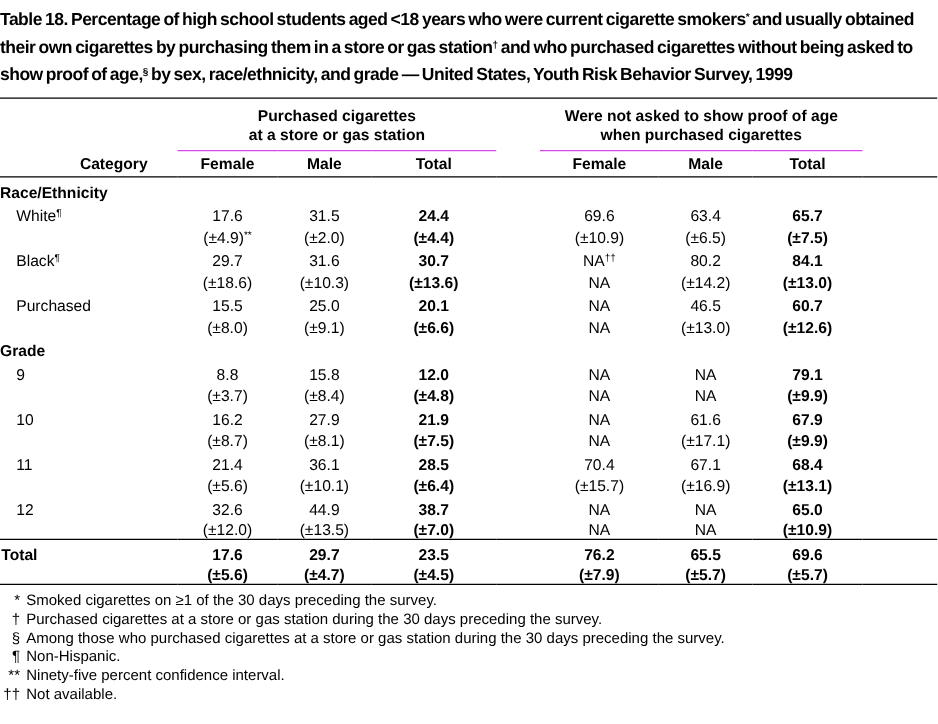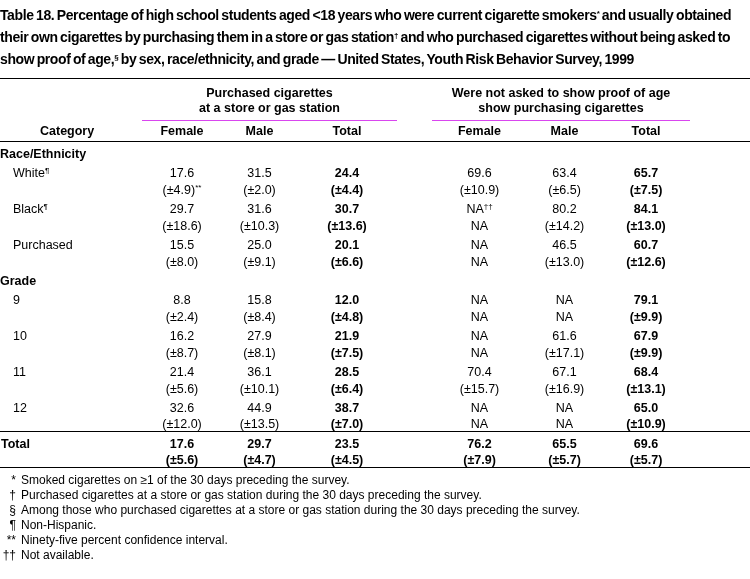--- a/index.html
+++ b/index.html
@@ -15,21 +15,21 @@
     padding: 4px 1px 8px 0;
   }
   .rule { border-top: 1px solid #000; height: 0; }
   table { border-collapse: collapse; table-layout: fixed; width: 750px; font-size: 12.5px; }
   td { padding: 0; vertical-align: bottom; overflow: hidden; white-space: nowrap; }
   .group-head {
     text-align: center; font-weight: 700; line-height: 15px;
     padding-top: 7px; padding-bottom: 4px; border-bottom: 1px solid #d946ef;
   }
   .cols-row td { font-weight: 700; height: 21px; padding-bottom: 3px; border-bottom: 1px solid #000; }
-  .cat-header { text-align: left; padding-left: 40px; }
+  .cat-header { text-align: center; padding-left: 40px; }
   .num-h, .num { text-align: center; }
   tbody td { height: 17px; }
   .section-row td { height: 19px; }
   .value-row td { height: 19px; }
   .ci-row td { height: 17px; }
   .section-label { font-weight: 700; }
   .row-label { padding-left: 13px; }
   .total-label { font-weight: 700; padding-left: 1px; }
   .total-col { font-weight: 700; }
   .total-block td { font-weight: 700; }
@@ -64,21 +64,21 @@
     <thead>
       <tr>
         <td></td>
         <td class="group-head" colspan="3">
           <div>Purchased cigarettes</div>
           <div>at a store or gas station</div>
         </td>
         <td class="spacer"></td>
         <td class="group-head" colspan="3">
           <div>Were not asked to show proof of age</div>
-          <div>show purchasing cigarettes</div>
+          <div>when purchased cigarettes</div>
         </td>
         <td></td>
       </tr>
       <tr class="cols-row">
         <td class="cat-header">Category</td>
         <td class="num-h">Female</td>
         <td class="num-h">Male</td>
         <td class="num-h">Total</td>
         <td class="spacer"></td>
         <td class="num-h">Female</td>
@@ -166,21 +166,21 @@
           <td class="num">15.8</td>
           <td class="num total-col">12.0</td>
           <td class="spacer"></td>
           <td class="num">NA</td>
           <td class="num">NA</td>
           <td class="num total-col">79.1</td>
           <td></td>
         </tr>
         <tr class="ci-row">
           <td class="row-label"></td>
-          <td class="num">(±2.4)</td>
+          <td class="num">(±3.7)</td>
           <td class="num">(±8.4)</td>
           <td class="num total-col">(±4.8)</td>
           <td class="spacer"></td>
           <td class="num">NA</td>
           <td class="num">NA</td>
           <td class="num total-col">(±9.9)</td>
           <td></td>
         </tr>
         <tr class="value-row">
           <td class="row-label">10</td>

